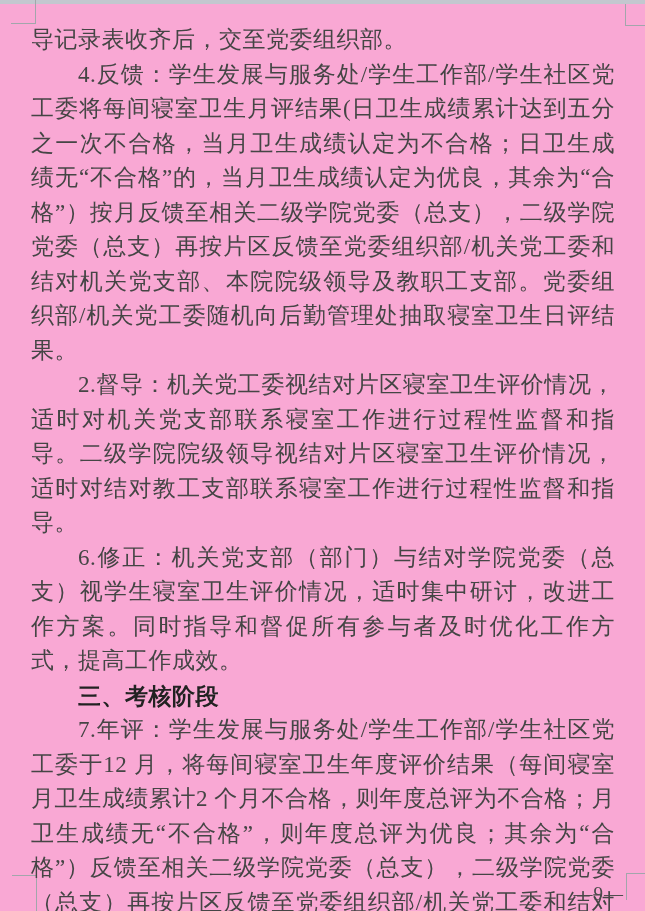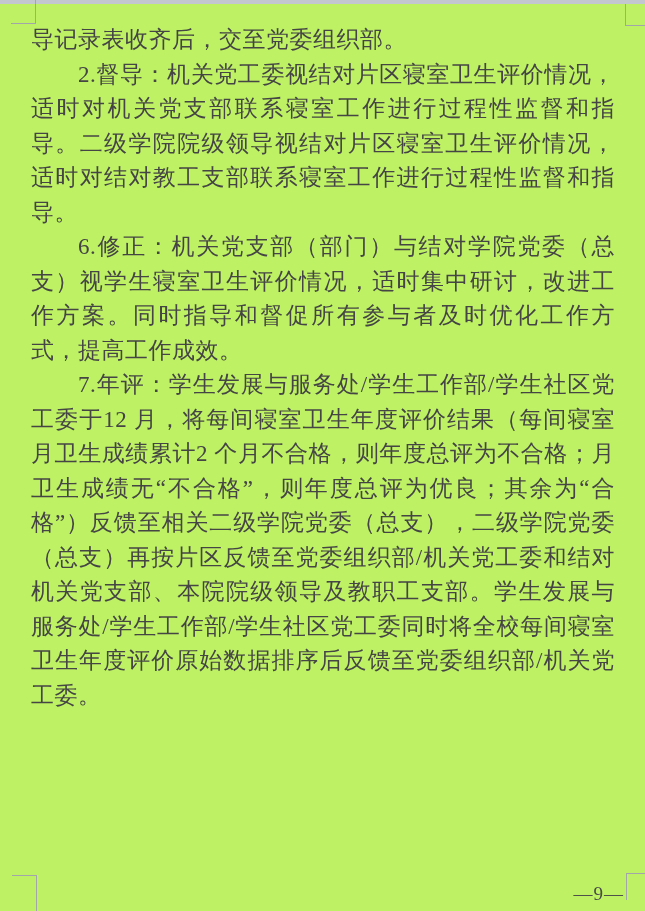--- a/index.html
+++ b/index.html
@@ -3,21 +3,21 @@
 <meta charset="utf-8">
 <style>
   html, body { margin: 0; padding: 0; }
   body {
     width: 645px; height: 911px;
     background: #ffffff;
     overflow: hidden;
     position: relative;
     font-family: "Liberation Serif", "DejaVu Serif", serif;
   }
-  .page { position: absolute; inset: 0; background: #bef264; }
+  .page { position: absolute; inset: 0; background: #f9a8d4; }
   .top-strip {
     position: absolute; top: 0; left: 0; width: 645px; height: 4px;
     background: #c3c7cf;
   }
   
   .mark { position: absolute; }
   .mark.tl { left: 11px; top: 0;     width: 24px; height: 23px;
              border-right: 1px solid #a2a6ab; border-bottom: 1px solid #a2a6ab; }
   .mark.tr { left: 625px; top: 4px;  width: 19px; height: 21px;
              border-left: 1px solid #a2a6ab; border-bottom: 1px solid #a2a6ab; }
@@ -62,19 +62,21 @@
 <div class="page">
   <div class="top-strip"></div>
 
   <div class="mark tl"></div>
   <div class="mark tr"></div>
   <div class="mark bl"></div>
   <div class="mark br"></div>
 
   <div class="content">
       <p class="body">导记录表收齐后，交至党委组织部。</p>
+      <p class="body indent"><span class="para-label">4.反馈：</span>学生发展与服务处/学生工作部/学生社区党工委将每间寝室卫生月评结果(日卫生成绩累计达到五分之一次不合格，当月卫生成绩认定为不合格；日卫生成绩无“不合格”的，当月卫生成绩认定为优良，其余为“合格”）按月反馈至相关二级学院党委（总支），二级学院党委（总支）再按片区反馈至党委组织部/机关党工委和结对机关党支部、本院院级领导及教职工支部。党委组织部/机关党工委随机向后勤管理处抽取寝室卫生日评结果。</p>
       <p class="body indent"><span class="para-label">2.督导：</span>机关党工委视结对片区寝室卫生评价情况，适时对机关党支部联系寝室工作进行过程性监督和指导。二级学院院级领导视结对片区寝室卫生评价情况，适时对结对教工支部联系寝室工作进行过程性监督和指导。</p>
       <p class="body indent"><span class="para-label">6.修正：</span>机关党支部（部门）与结对学院党委（总支）视学生寝室卫生评价情况，适时集中研讨，改进工作方案。同时指导和督促所有参与者及时优化工作方式，提高工作成效。</p>
+      <p class="heading indent">三、考核阶段</p>
       <p class="body indent"><span class="para-label">7.年评：</span>学生发展与服务处/学生工作部/学生社区党工委于12 月，将每间寝室卫生年度评价结果（每间寝室月卫生成绩累计2 个月不合格，则年度总评为不合格；月卫生成绩无“不合格”，则年度总评为优良；其余为“合格”）反馈至相关二级学院党委（总支），二级学院党委（总支）再按片区反馈至党委组织部/机关党工委和结对机关党支部、本院院级领导及教职工支部。学生发展与服务处/学生工作部/学生社区党工委同时将全校每间寝室卫生年度评价原始数据排序后反馈至党委组织部/机关党工委。</p>
     </div>
 
   <div class="page-number">—9—</div>
 </div>
 
 </body></html>

